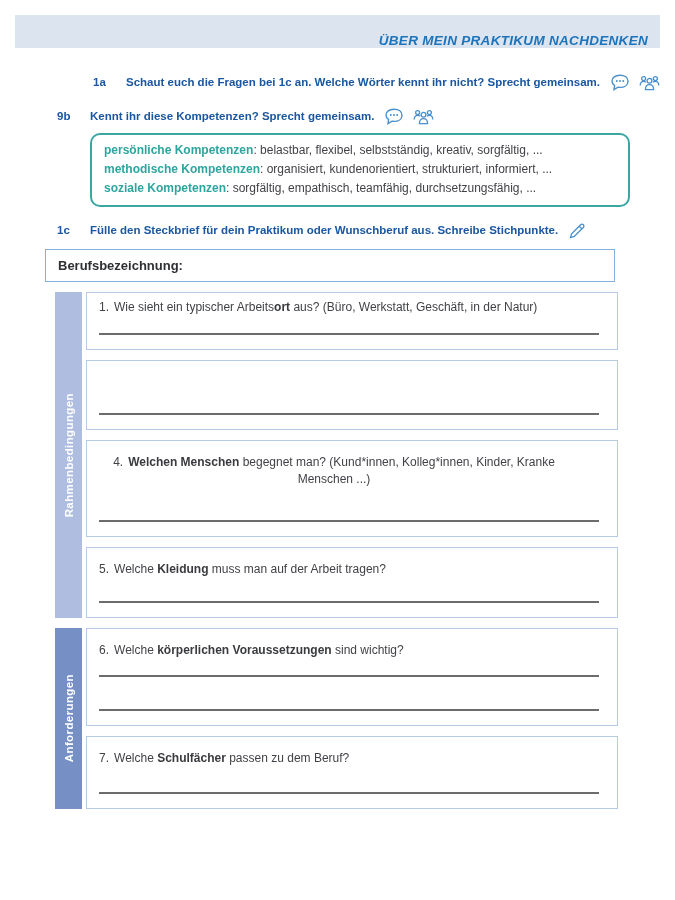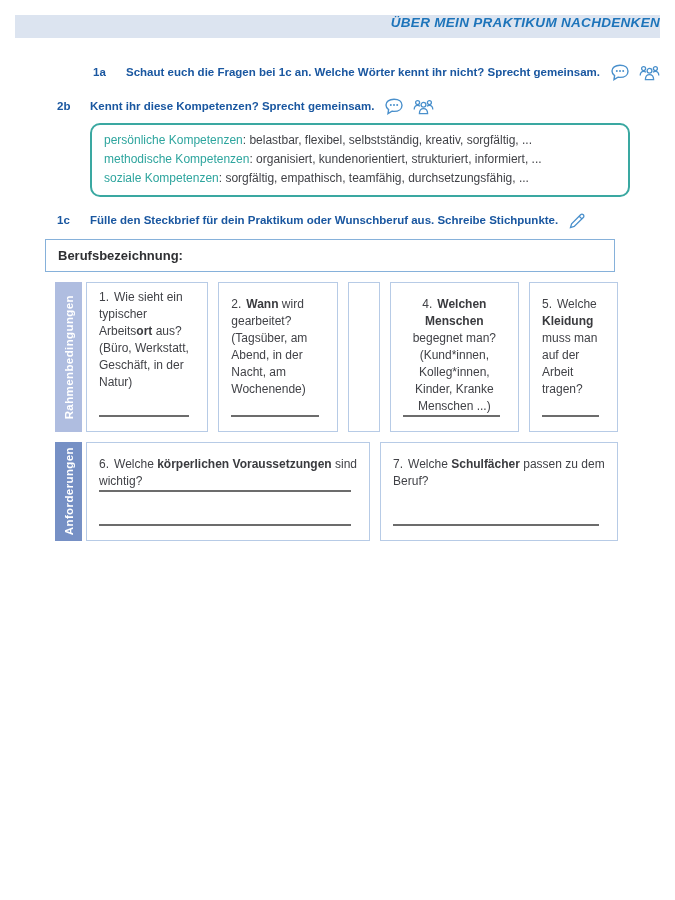--- a/index.html
+++ b/index.html
@@ -1,56 +1,56 @@
 <!DOCTYPE html>
 <html><head>
 <meta charset="utf-8">
 <style>
   * { margin: 0; padding: 0; box-sizing: border-box; }
   html, body { width: 675px; height: 900px; background: #ffffff; overflow: hidden;
     font-family: "Liberation Sans", "DejaVu Sans", sans-serif; }
 
   
-  .header-bar { margin: 15px 15px 0 15px; height: 23px; background: #dce4f0;
-    display: flex; align-items: flex-start; justify-content: flex-end; }
+  .header-bar { margin: 15px 15px 0 15px; height: 33px; background: #dce4f0;
+    display: flex; align-items: flex-end; justify-content: flex-end; padding-right: 12px; }
   .header-title { color: #1d74ba; font-weight: bold; font-style: italic;
     font-size: 13.5px; letter-spacing: 0.3px; }
 
   
   .task-row { display: flex; align-items: flex-start; margin: 0 15px 0 57px;
     color: #1a57a0; font-weight: bold; font-size: 11.5px; line-height: 17px; }
   .task-row.t1a { margin-top: 26px; justify-content: flex-end; }
   .task-row.t1b { margin-top: 17px; }
   .task-row.t1c { margin-top: 15px; }
   .task-num { width: 33px; flex-shrink: 0; }
   .task-text { white-space: nowrap; }
   .task-icons { display: flex; align-items: center; gap: 9px; margin-left: 10px; flex-shrink: 0; }
   .task-icons svg { display: block; }
 
   
   .comp-box { margin: 8px 45px 0 90px; border: 2px solid #3aa8a1; border-radius: 10px;
     padding: 6px 12px 7px 12px; }
   .comp-line { font-size: 12px; line-height: 19px; color: #414247; white-space: nowrap; }
-  .comp-label { color: #2ea59e; font-weight: normal; }
+  .comp-label { color: #2ea59e; font-weight: bold; }
 
   
   .beruf-box { margin: 9px 60px 0 45px; height: 33px; border: 1.5px solid #86b1da;
     display: flex; align-items: center; padding-left: 12px; background: #fff; }
   .beruf-label { font-weight: bold; font-size: 13px; color: #2f3033; }
 
   
   .steckbrief { margin: 10px 57px 0 55px; display: flex; flex-direction: column; gap: 10px; }
   .form-section { display: flex; align-items: stretch; }
   .section-sidebar { width: 27px; flex-shrink: 0; display: flex;
     align-items: center; justify-content: center; }
   .sb-1 { background: #afbde0; }
   .sb-2 { background: #7690c5; }
   .section-label { writing-mode: vertical-rl; transform: rotate(180deg);
     color: #ffffff; font-weight: bold; font-size: 11.5px; letter-spacing: 0.4px; }
-  .q-col { flex: 1; margin-left: 4px; display: flex; flex-direction: row; gap: 10px; }
+  .q-col { flex: 1; margin-left: 4px; display: flex; flex-direction: column; gap: 10px; }
 
   .q-box { border: 1px solid #b7cbe6; background: #ffffff;
     padding: 13px 12px 14px 12px; display: flex; flex-direction: column; }
   .q-text { font-size: 12px; line-height: 17px; color: #414247; }
   .q-num { margin-right: 5px; }
   .seg-b { font-weight: bold; color: #3a3b3f; }
   .q-lines { margin-top: auto; display: flex; flex-direction: column; gap: 32px; padding-right: 6px; }
   .write-line { height: 0; border-bottom: 2px solid #6c6c6c; }
 
   .qb-1 { min-height: 58px; padding-top: 6px; }
@@ -88,21 +88,21 @@
         <circle cx="16.4" cy="4.6" r="2"></circle>
           <path d="M19.8 11.5 c0-2.6-1.4-4.2-3.4-4.2 -1 0-1.8 .4-2.4 1"></path>
         <circle cx="10.5" cy="6.8" r="2.4"></circle>
           <path d="M6.4 15.6 c0-3.1 1.7-5 4.1-5 s4.1 1.9 4.1 5z"></path>
       </svg>
     </span>
   </span>
 </div>
 
 <div class="task-row t1b">
-  <span class="task-num">2b</span>
+  <span class="task-num">9b</span>
   <span class="task-text">Kennt ihr diese Kompetenzen? Sprecht gemeinsam.</span>
   <span class="task-icons">
     <span>
       <svg width="20" height="17" viewBox="0 0 20 17" fill="none">
         <path d="M10 1.2 C5.2 1.2 2 3.8 2 7 c0 1.9 1 3.5 2.6 4.6 L4 15.6 l4-2.4 c.7 .1 1.3 .2 2 .2 4.8 0 8-2.6 8-6.2 S14.8 1.2 10 1.2z" stroke="#4a90cc" stroke-width="1.4"></path>
         <circle cx="6.8" cy="7.1" r="1" fill="#4a90cc"></circle>
           <circle cx="10" cy="7.1" r="1" fill="#4a90cc"></circle>
           <circle cx="13.2" cy="7.1" r="1" fill="#4a90cc"></circle>
       </svg>
     </span>
@@ -147,26 +147,20 @@
       <div class="section-sidebar sb-1">
         <span class="section-label">Rahmenbedingungen</span>
       </div>
       <div class="q-col">
         <div class="q-box qb-1">
           <div class="q-text"><span class="q-num">1.</span><span>Wie sieht ein typischer Arbeits</span><span class="seg-b">ort</span><span> aus? (Büro, Werkstatt, Geschäft, in der Natur)</span></div>
           <div class="q-lines">
             <div class="write-line"></div>
           </div>
         </div>
-        <div class="q-box qb-2">
-          <div class="q-text"><span class="q-num">2.</span><span class="seg-b">Wann</span><span> wird gearbeitet? (Tagsüber, am Abend, in der Nacht, am Wochenende)</span></div>
-          <div class="q-lines">
-            <div class="write-line"></div>
-          </div>
-        </div>
         <div class="q-box qb-3">
           <div class="q-lines">
             <div class="write-line"></div>
           </div>
         </div>
         <div class="q-box qb-4">
           <div class="q-text"><span class="q-num">4.</span><span class="seg-b">Welchen Menschen</span><span> begegnet man? (Kund*innen, Kolleg*innen, Kinder, Kranke Menschen ...)</span></div>
           <div class="q-lines">
             <div class="write-line"></div>
           </div>

